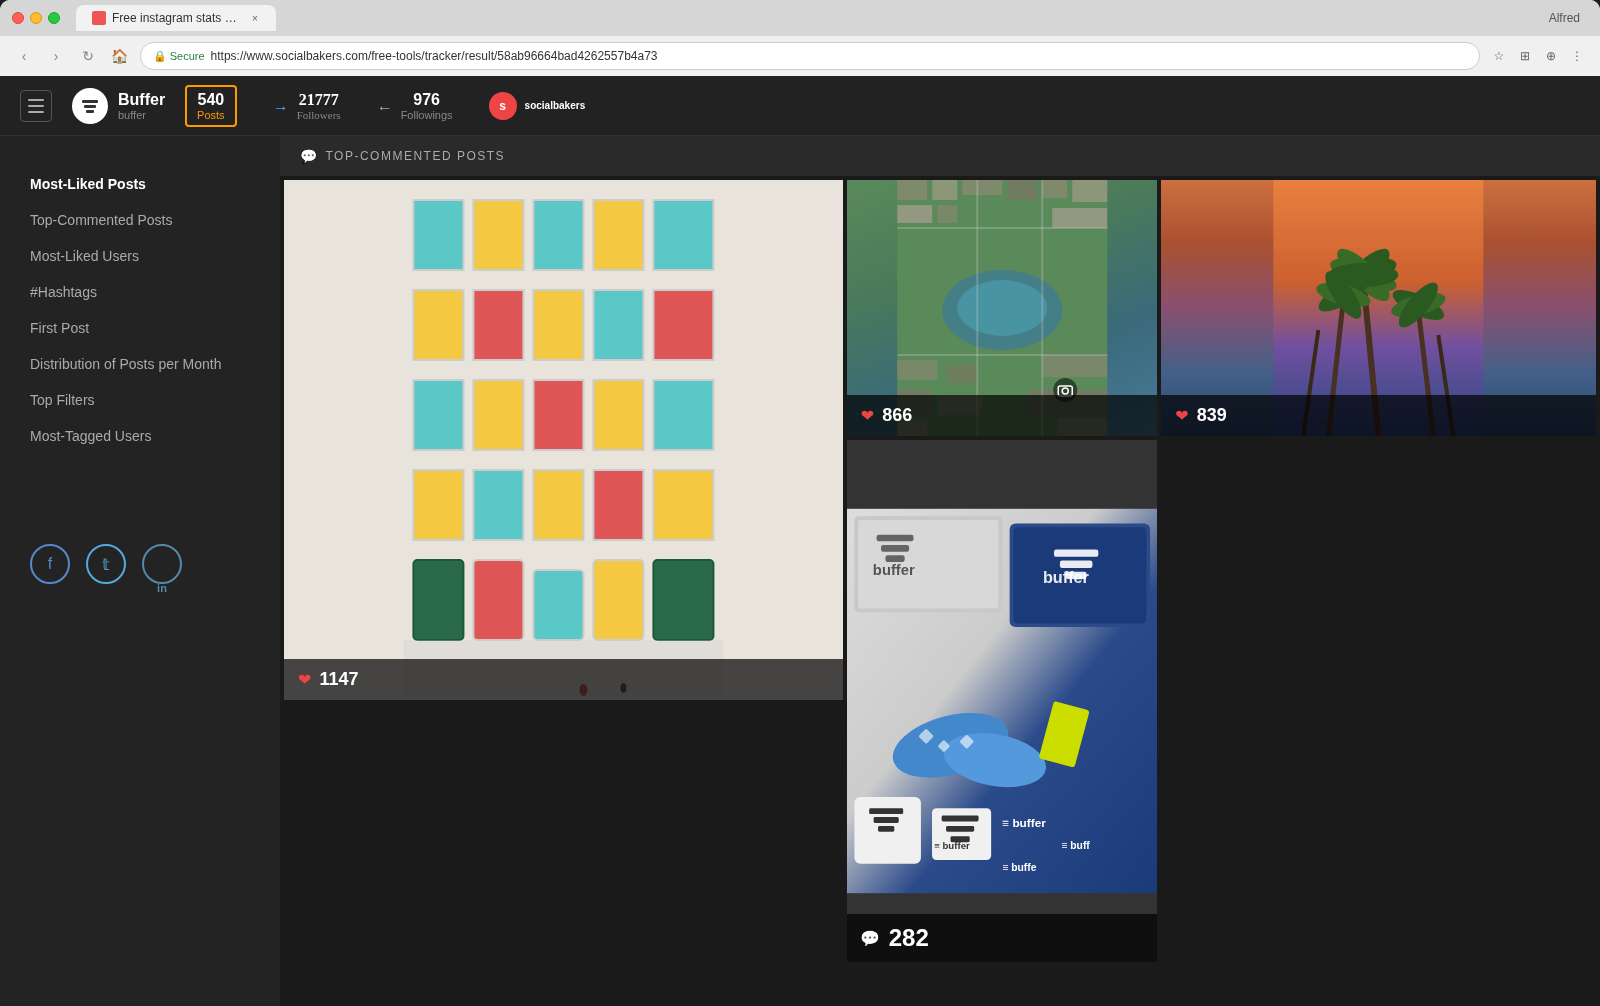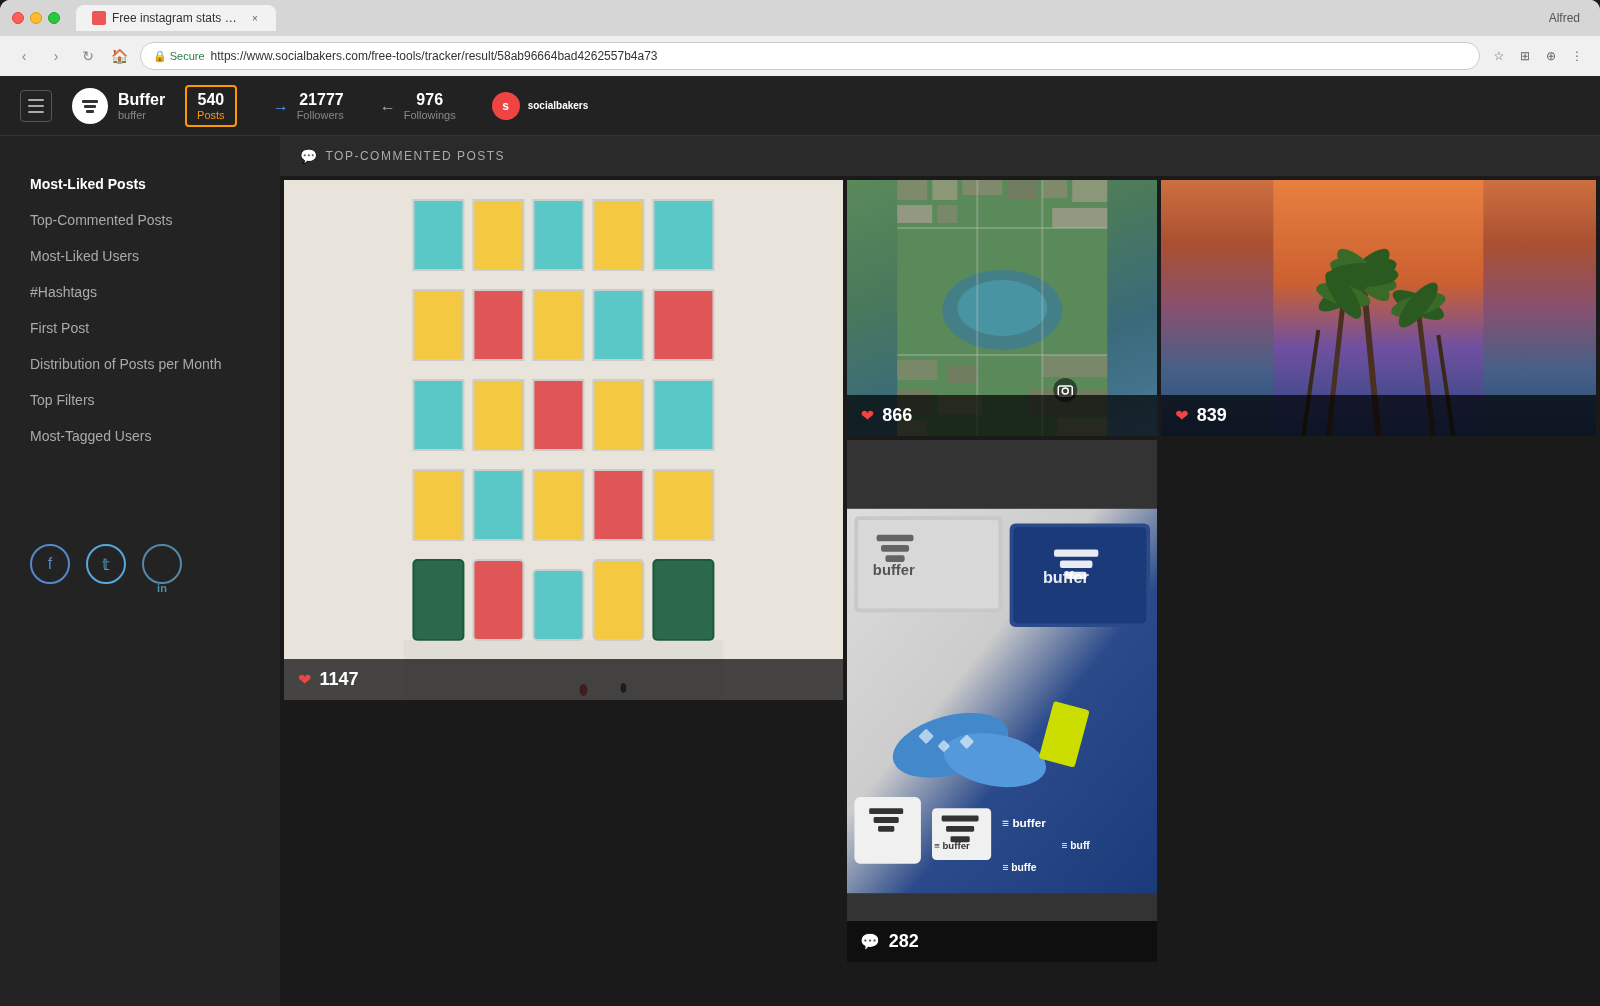--- a/index.html
+++ b/index.html
@@ -450,21 +450,21 @@
       </div>
     </div>
 
     <div class="stat-box-orange" style="border:2px solid #f90;border-radius:4px;padding:4px 10px;display:flex;flex-direction:column;align-items:center;">
       <span style="color:white;font-size:16px;font-weight:700;">540</span>
       <span style="color:#f90;font-size:11px;">Posts</span>
     </div>
 
     <div class="stat-with-arrow">
       <span class="arrow-icon arrow-right">→</span>
-      <div style="display:flex;flex-direction:column;align-items:flex-end;">
+      <div style="display:flex;flex-direction:column;align-items:center;font-family:Liberation Serif, serif;">
         <span style="color:white;font-size:16px;font-weight:700;">21777</span>
         <span style="color:#888;font-size:11px;">Followers</span>
       </div>
     </div>
 
     <div class="stat-with-arrow">
       <span class="arrow-icon arrow-left">←</span>
       <div style="display:flex;flex-direction:column;align-items:center;">
         <span style="color:white;font-size:16px;font-weight:700;">976</span>
         <span style="color:#888;font-size:11px;">Followings</span>
@@ -700,20 +700,20 @@
               </g>
               <text x="118" y="460" font-family="Arial" font-size="13" font-weight="900" fill="#333">≡ buffer</text>
 
               <text x="210" y="430" font-family="Arial" font-size="16" font-weight="900" fill="white">≡ buffer</text>
               <text x="290" y="460" font-family="Arial" font-size="14" font-weight="900" fill="white">≡ buff</text>
               <text x="210" y="490" font-family="Arial" font-size="14" font-weight="900" fill="white">≡ buffe</text>
             </svg>
           </div>
           <div class="post-overlay">
             <span class="comment-icon">💬</span>
-            <span class="post-count" style="color:white;font-size:18px;font-weight:700;">282</span>
+            <span class="post-count" style="color:white;font-size:24px;font-weight:700;">282</span>
           </div>
         </div>
 
       </div>
     </div>
   </div>
 </div>
 
 </body></html>

